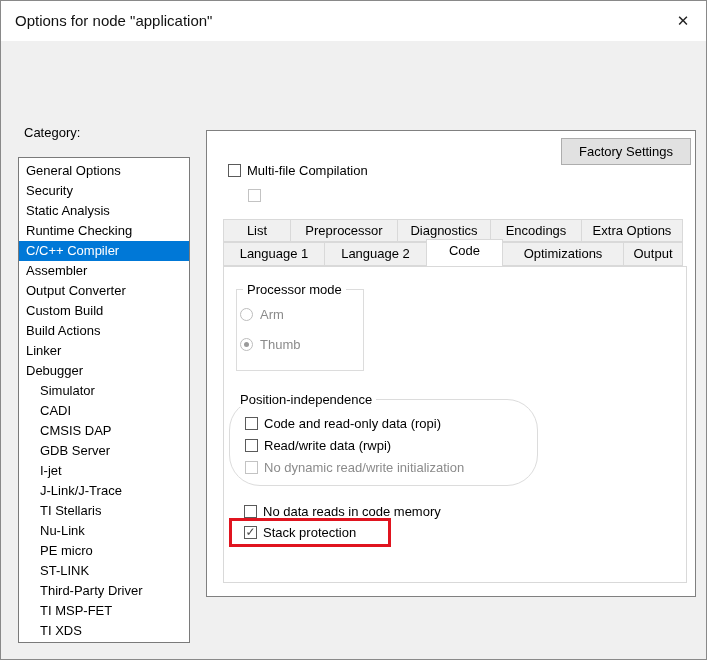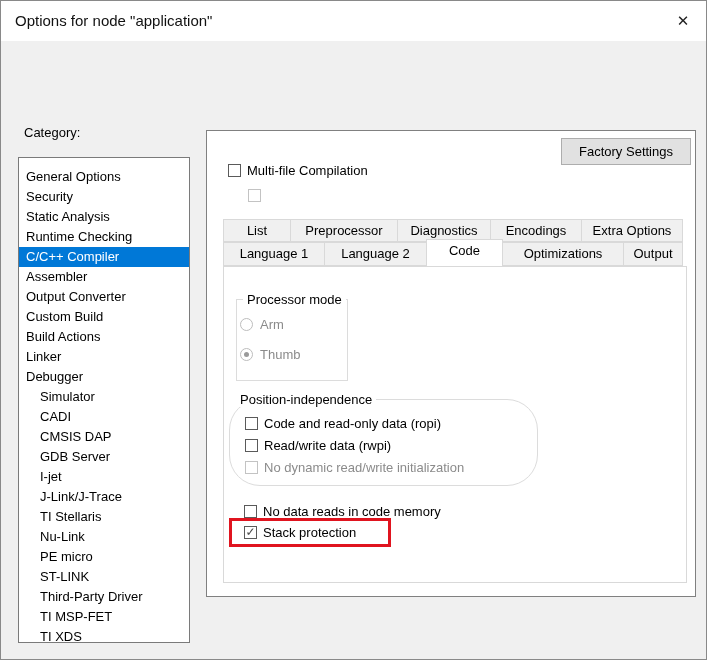--- a/index.html
+++ b/index.html
@@ -19,21 +19,21 @@
     position:absolute;right:0;top:0;width:46px;height:40px;
     display:flex;align-items:center;justify-content:center;
     font-size:15px;color:#222;cursor:default;
   }
   
   .dlg-body{position:absolute;left:0;top:40px;right:0;bottom:0;background:#f0f0f0;margin-top:44px;}
   .category-label{position:absolute;left:23px;top:40px;font-size:13px;color:#000;}
   .listbox{
     position:absolute;left:17px;top:72px;width:172px;height:486px;
     box-sizing:border-box;border:1px solid #7a7a7a;background:#fff;
-    padding-top:9px;overflow:hidden;
+    padding-top:3px;overflow:hidden;
   }
   .list-item{height:20px;line-height:20px;font-size:13px;padding-left:7px;color:#000;white-space:nowrap;}
   .list-item.indent{padding-left:21px;}
   .list-item.selected{background:#0078d7;color:#fff;}
   
   .panel{
     position:absolute;left:205px;top:45px;width:490px;height:467px;
     box-sizing:border-box;border:1px solid #808080;background:#fff;
   }
   .factory-btn{
@@ -78,21 +78,21 @@
   .tab-content{
     position:absolute;left:16px;top:135px;width:464px;height:317px;
     box-sizing:border-box;border:1px solid #d9d9d9;background:#fff;z-index:1;
   }
   
   .fs{position:absolute;box-sizing:border-box;border:1px solid #dcdcdc;background:#fff;}
   .fs .legend{
     position:absolute;top:-8px;left:6px;background:#fff;padding:0 4px;
     font-size:13px;color:#000;white-space:nowrap;
   }
-  #fs-processor{left:12px;top:32px;width:112px;height:82px;}
+  #fs-processor{left:12px;top:22px;width:128px;height:82px;}
   #fs-processor .rows{padding:17px 0 0 3px;}
   #fs-processor .radiorow{margin-bottom:16px;}
   #fs-pi{left:5px;top:132px;width:309px;height:87px;border-radius:31px;}
   #fs-pi .rows{padding:15px 0 0 15px;}
   #fs-pi .cbrow{margin-bottom:6px;}
   #cb-nodata{position:absolute;left:20px;top:236px;}
   .hl-box{
     position:absolute;left:5px;top:251px;width:162px;height:29px;
     box-sizing:border-box;border:3px solid #e0141f;
     display:flex;align-items:center;padding-left:12px;

